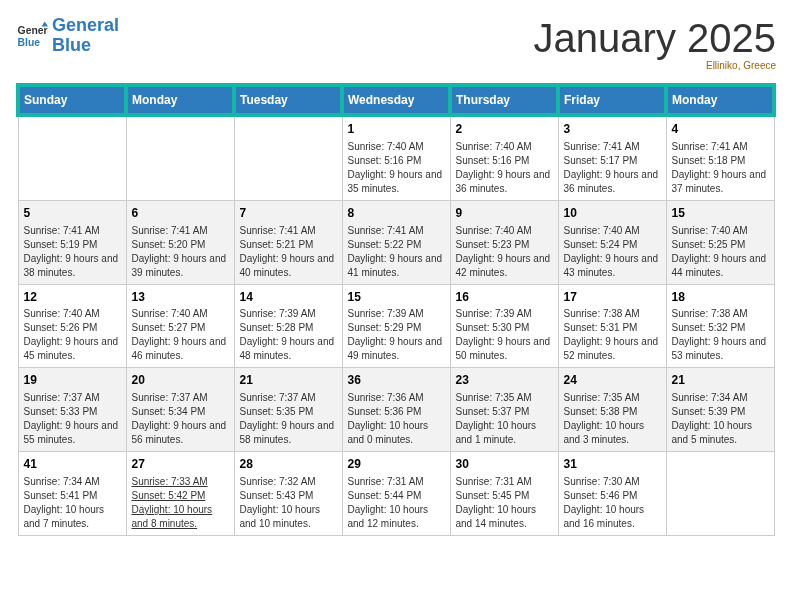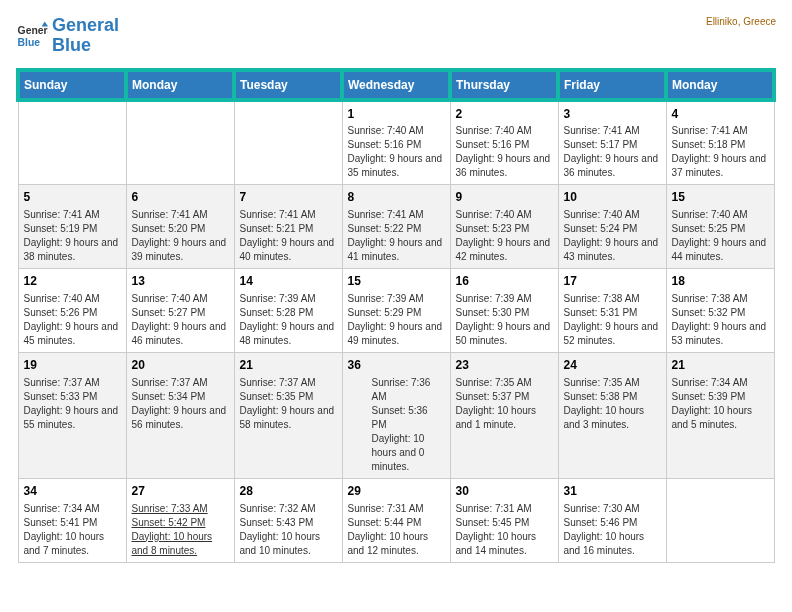--- a/index.html
+++ b/index.html
@@ -97,20 +97,21 @@
       <text x="2" y="32" font-size="13" font-weight="bold" fill="#2e7bbd">Blue</text>
       <polygon points="32,8 40,8 36,2" fill="#2e7bbd"></polygon>
     </svg>
     <div>
       <div class="logo-text">
         <span>General</span><br><span style="color:#2e7bbd">Blue</span>
       </div>
     </div>
   </div>
   <div class="title-block">
+    <div class="month-title">January 2025</div>
     <div class="location">Elliniko, Greece</div>
   </div>
 </div>
 
 <table>
   <thead>
     <tr id="weekday-header">
     <th>Sunday</th>
         <th>Monday</th>
         <th>Tuesday</th>
@@ -252,21 +253,21 @@
 Daylight: 9 hours and 56 minutes.</div>
         </td>
         <td>
           <span class="day-number">21</span>
           <div class="day-info" style="white-space: pre-line;">Sunrise: 7:37 AM
 Sunset: 5:35 PM
 Daylight: 9 hours and 58 minutes.</div>
         </td>
         <td>
           <span class="day-number">36</span>
-          <div class="day-info" style="white-space: pre-line; margin-left: 24px;">Sunrise: 7:36 AM
+          <div class="day-info" style="white-space: pre-line;">Sunrise: 7:36 AM
 Sunset: 5:36 PM
 Daylight: 10 hours and 0 minutes.</div>
         </td>
         <td>
           <span class="day-number">23</span>
           <div class="day-info" style="white-space: pre-line;">Sunrise: 7:35 AM
 Sunset: 5:37 PM
 Daylight: 10 hours and 1 minute.</div>
         </td>
         <td>
@@ -277,21 +278,21 @@
         </td>
         <td>
           <span class="day-number">21</span>
           <div class="day-info" style="white-space: pre-line;">Sunrise: 7:34 AM
 Sunset: 5:39 PM
 Daylight: 10 hours and 5 minutes.</div>
         </td>
       </tr>
       <tr>
         <td>
-          <span class="day-number">34</span>
+          <span class="day-number">41</span>
           <div class="day-info" style="white-space: pre-line;">Sunrise: 7:34 AM
 Sunset: 5:41 PM
 Daylight: 10 hours and 7 minutes.</div>
         </td>
         <td>
           <span class="day-number">27</span>
           <div class="day-info" style="white-space: pre-line; text-decoration: underline;">Sunrise: 7:33 AM
 Sunset: 5:42 PM
 Daylight: 10 hours and 8 minutes.</div>
         </td>

